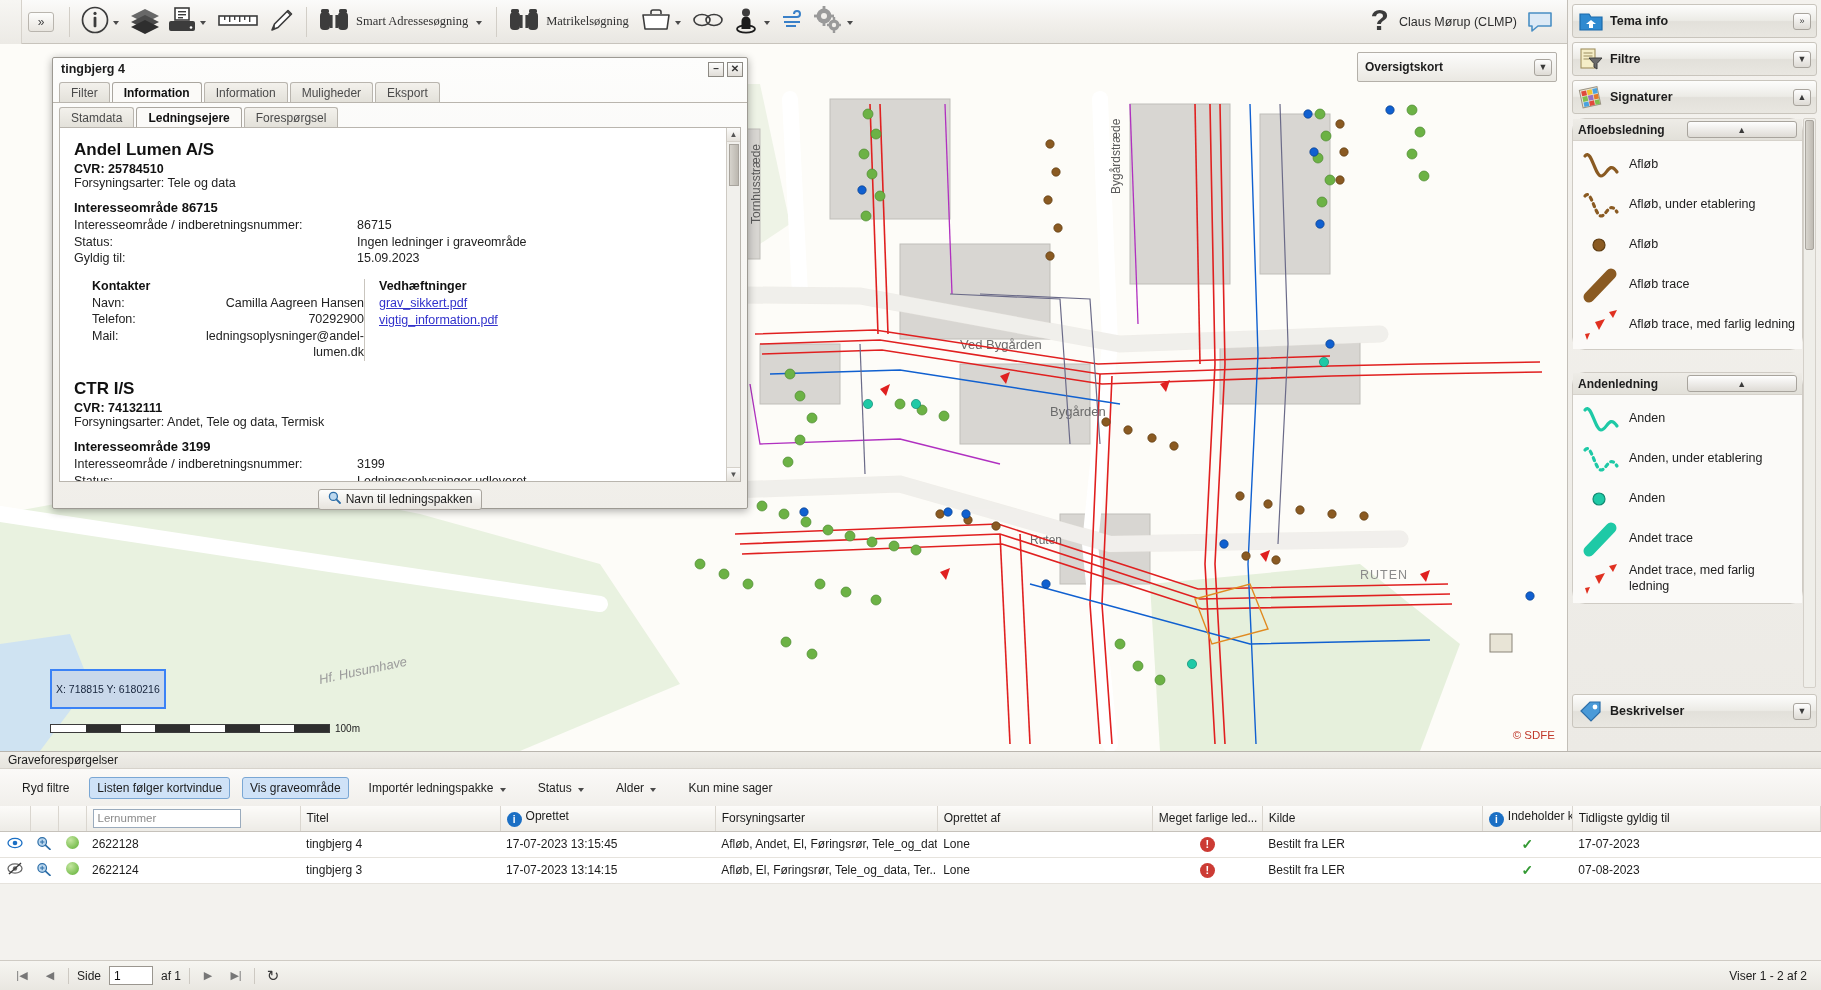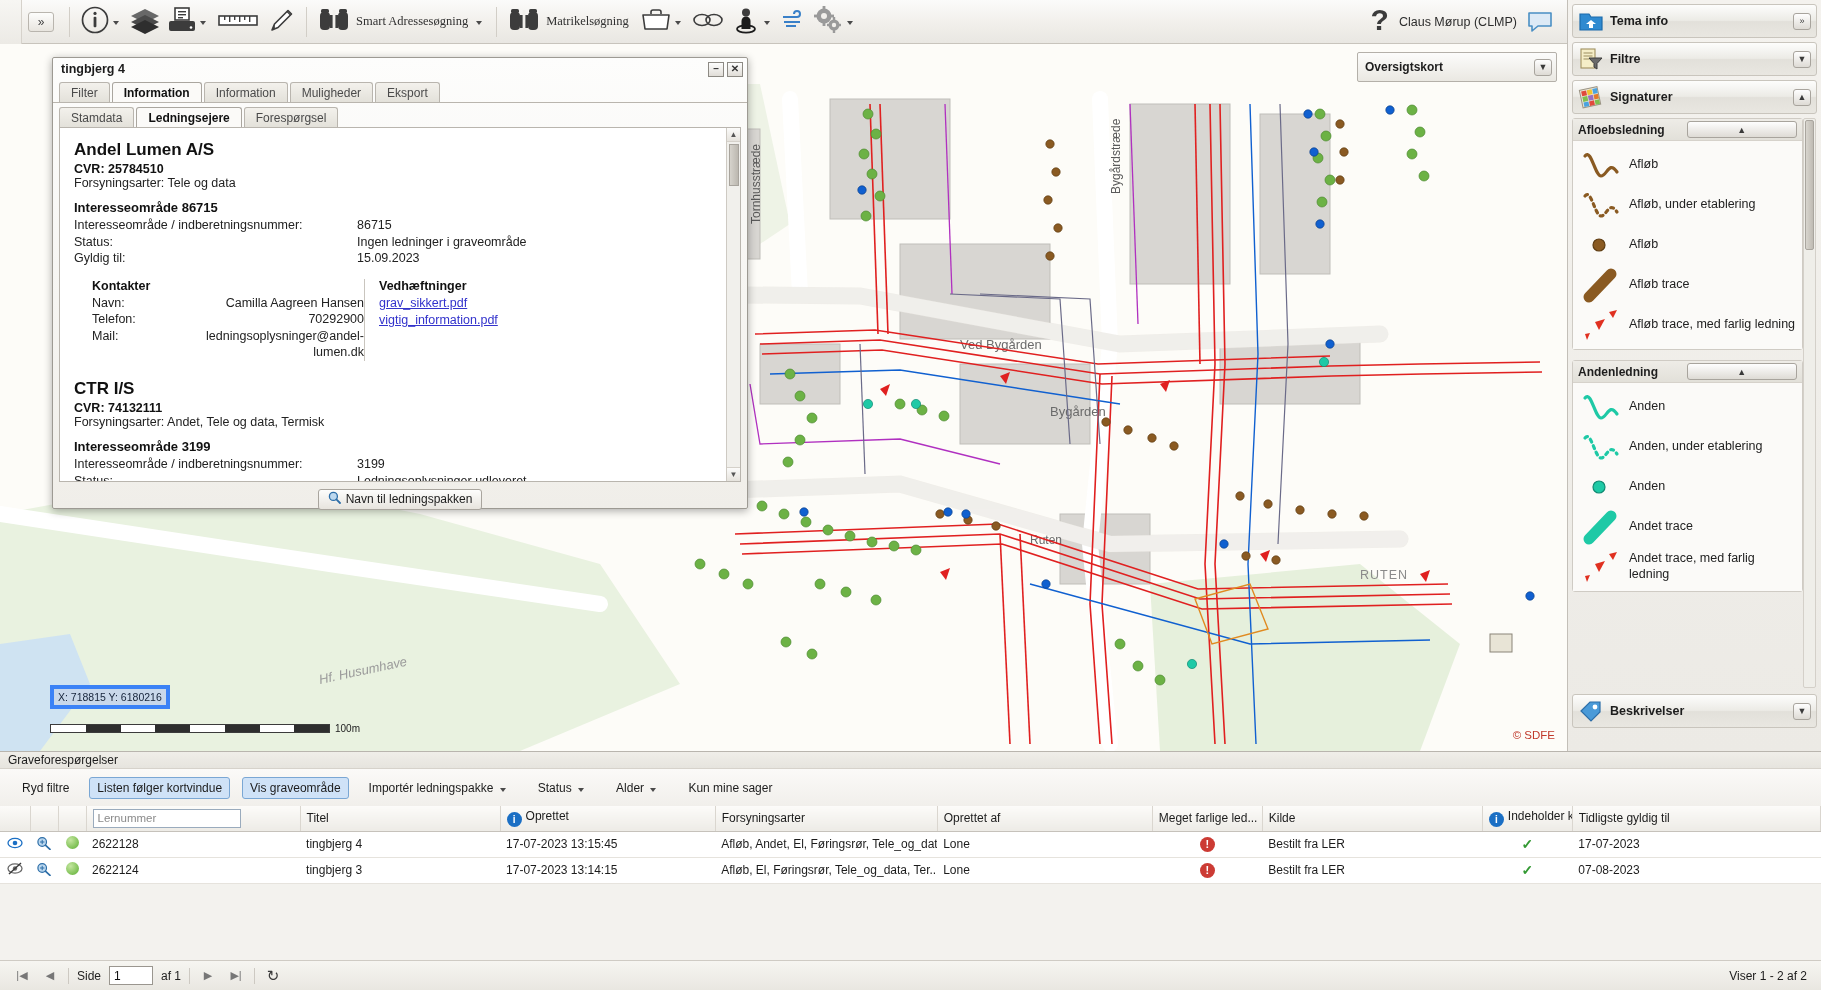--- a/index.html
+++ b/index.html
@@ -60,21 +60,21 @@
   .ph-btn {
     width: 18px; height: 17px; border: 1px solid #a8a49d; border-radius: 3px;
     background: linear-gradient(to bottom,#fefefe,#dedbd5);
     display: flex; align-items: center; justify-content: center; font-size: 9px; color: #3a3a3a;
   }
   .sig-wrap { position: relative; }
   .sig-scroll {
     position: relative; height: 570px; overflow: hidden;
     padding-right: 14px;
   }
-  .leg-group { border: 1px solid #cfcbc4; border-radius: 3px; background: #f7f6f3; margin-bottom: 10px; }
+  .leg-group { border: 1px solid #cfcbc4; border-radius: 13px; background: #f7f6f3; margin-bottom: 22px; }
   .leg-group-head {
     display: flex; align-items: center; height: 22px; padding: 0 5px;
     background: linear-gradient(to bottom,#eeece7,#e2e0d9);
     border-bottom: 1px solid #d6d2cb;
     font-weight: bold; font-size: 12px; color: #1d1d1d;
   }
   .leg-group-head span { flex: 1; }
   .leg-body { padding: 4px 2px; background: #fbfaf8; }
   .leg-row { display: flex; align-items: center; min-height: 40px; padding: 0 4px; }
   .leg-sym { width: 46px; height: 38px; flex: 0 0 auto; }
@@ -93,22 +93,22 @@
   }
   #overview-box {
     position: absolute; right: 10px; top: 8px; width: 200px; height: 30px;
     background: linear-gradient(to bottom,#fcfcfb,#eae8e2);
     border: 1px solid #b4b0a9; border-radius: 2px;
     display: flex; align-items: center; padding: 0 4px; z-index: 30;
   }
   #overview-box .ov-label { flex: 1; font-size: 12px; font-weight: bold; color: #1d1d1d; padding-left: 3px;}
   #coord {
     position: absolute; left: 50px; bottom: 42px; z-index: 30;
-    background: #c9d8ea; border: 4px solid #3b82f6; font-size: 10.5px; color: #15233a;
-    padding: 2px 4px;
+    background: #c9d8ea; border: 2px solid #3b82f6; font-size: 10.5px; color: #15233a;
+    padding: 12px 4px;
   }
   #scalebar { position: absolute; left: 50px; bottom: 16px; width: 310px; height: 14px; z-index: 30;
     display: flex; align-items: center; }
   #scalebar .sb-bar { flex: 1; height: 9px; border: 1px solid #3b3b3b; display: flex; }
   #scalebar .sb-bar i { flex: 1; height: 100%; display: block; }
   #scalebar .sb-bar i:nth-child(odd) { background: #ffffff; }
   #scalebar .sb-bar i:nth-child(even) { background: #2e2e2e; }
   #scalebar .sb-txt { font-size: 10px; color: #222; padding-left: 5px; }
   #sdfe { position: absolute; right: 12px; bottom: 10px; font-size: 11.5px; color: #c0392b; z-index: 30; }
 

